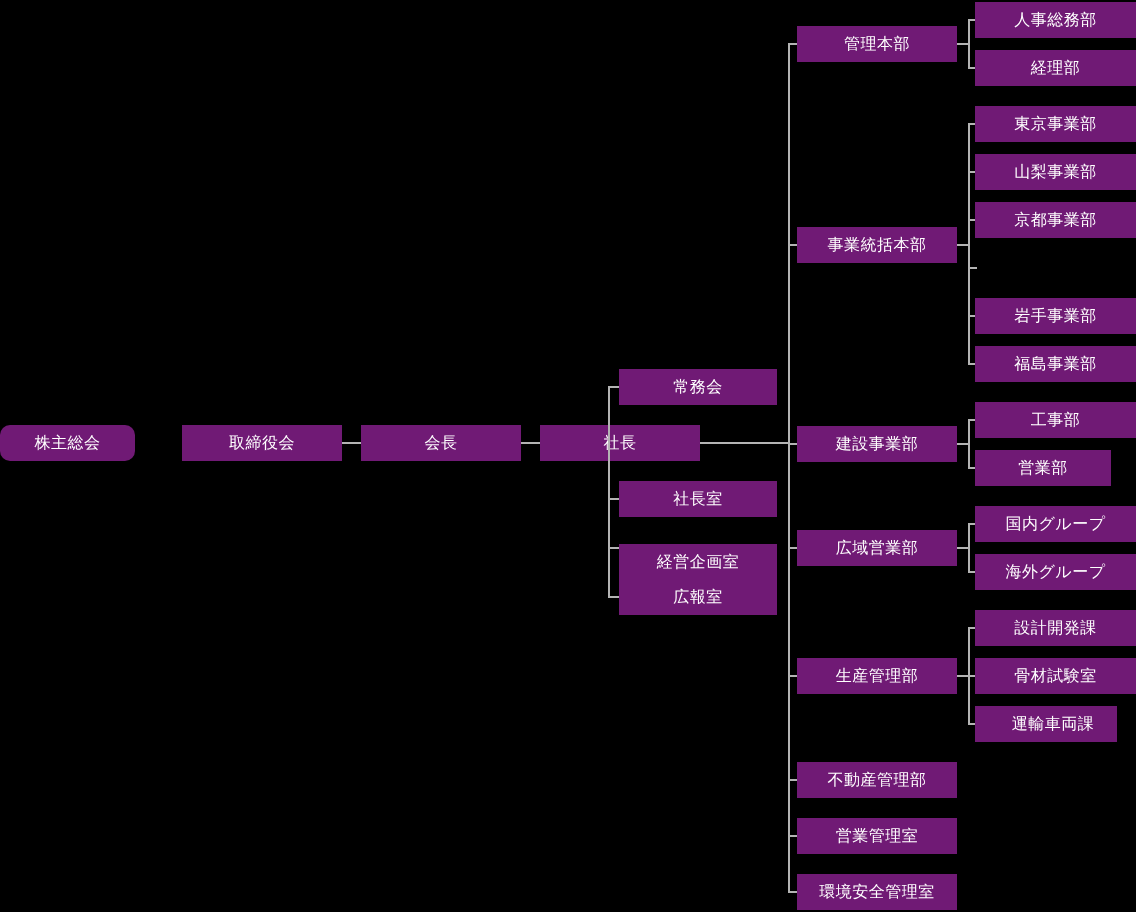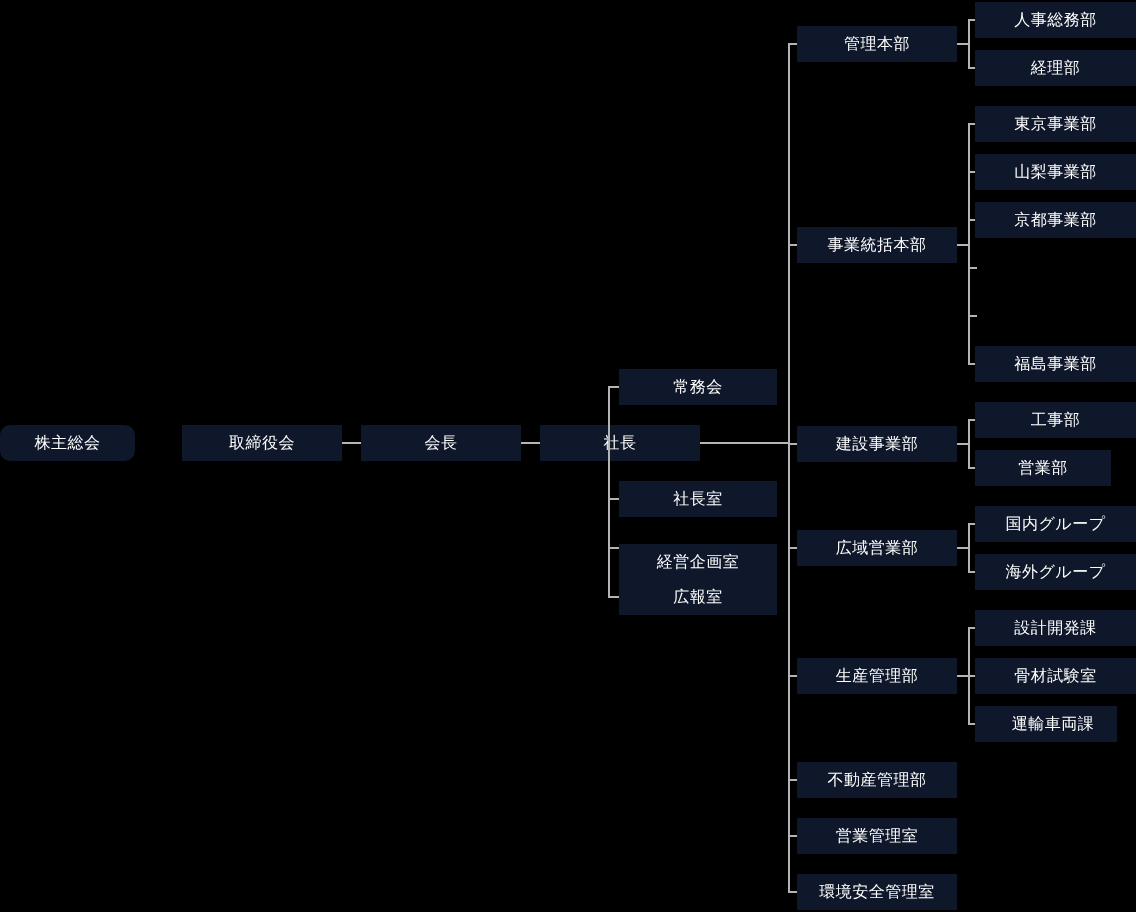--- a/index.html
+++ b/index.html
@@ -11,21 +11,21 @@
     overflow: hidden;
   }
   #chart {
     position: relative;
     width: 1136px;
     height: 912px;
     background: #000000;
   }
   .node {
     position: absolute;
-    background: #0f172a;
+    background: #701a75;
     color: #ffffff;
     font-size: 16px;
     line-height: 1;
     display: flex;
     align-items: center;
     justify-content: center;
     text-align: center;
     letter-spacing: 0.5px;
     white-space: nowrap;
     height: 36px;
@@ -95,20 +95,21 @@
 
   <div class="conn h" style="left:968px; top:171px; width:9px;"></div>
   <div class="node" style="left:975px; top:154px; width:161px;">山梨事業部</div>
 
   <div class="conn h" style="left:968px; top:219px; width:9px;"></div>
   <div class="node" style="left:975px; top:202px; width:161px;">京都事業部</div>
 
   <div class="conn h" style="left:968px; top:267px; width:9px;"></div>
 
   <div class="conn h" style="left:968px; top:315px; width:9px;"></div>
+  <div class="node" style="left:975px; top:298px; width:161px;">岩手事業部</div>
 
   <div class="conn h" style="left:968px; top:363px; width:9px;"></div>
   <div class="node" style="left:975px; top:346px; width:161px;">福島事業部</div>
 
   <div class="conn h" style="left:788px; top:443px; width:12px;"></div>
   <div class="node" style="left:797px; top:426px; width:160px;">建設事業部</div>
 
   <div class="conn h" style="left:957px; top:443px; width:12px;"></div>
   <div class="conn v" style="left:968px; top:420px; height:48px;"></div>
 

